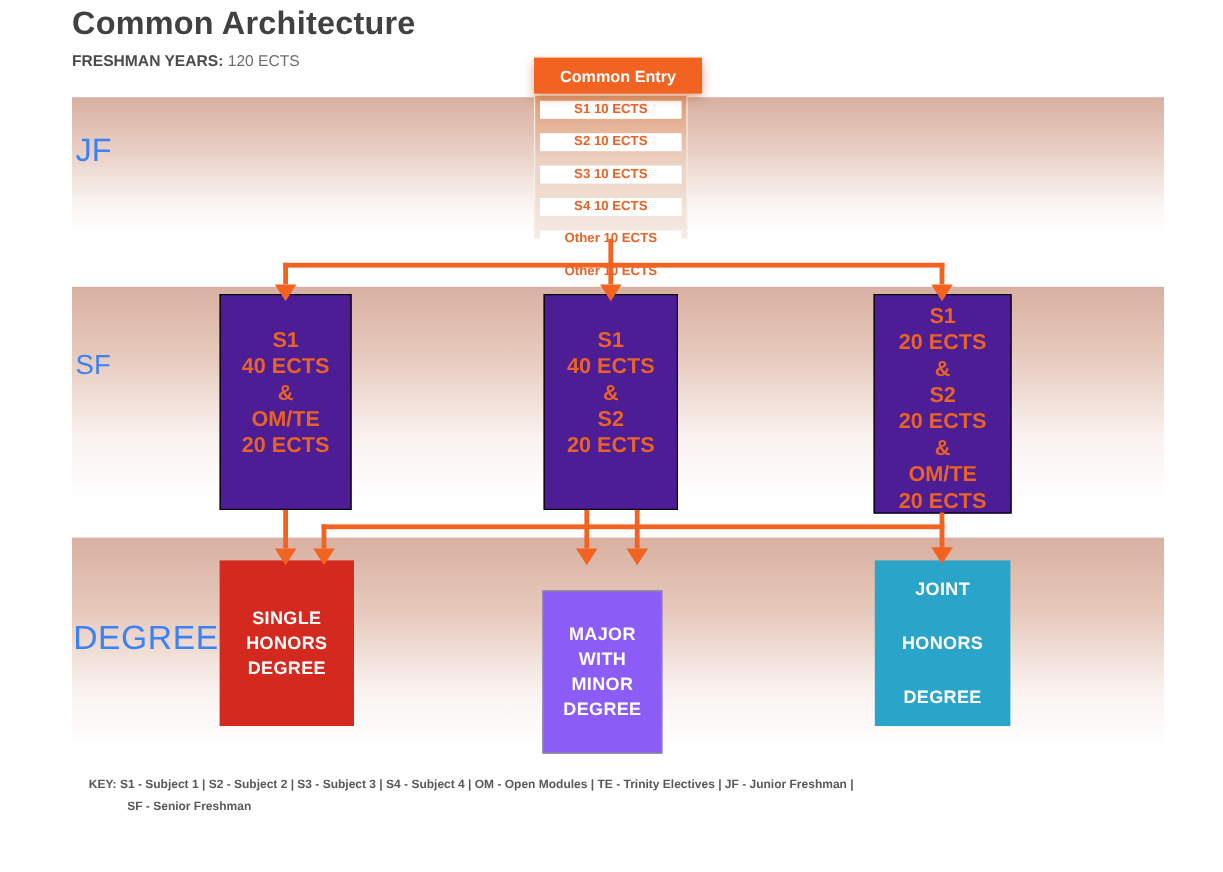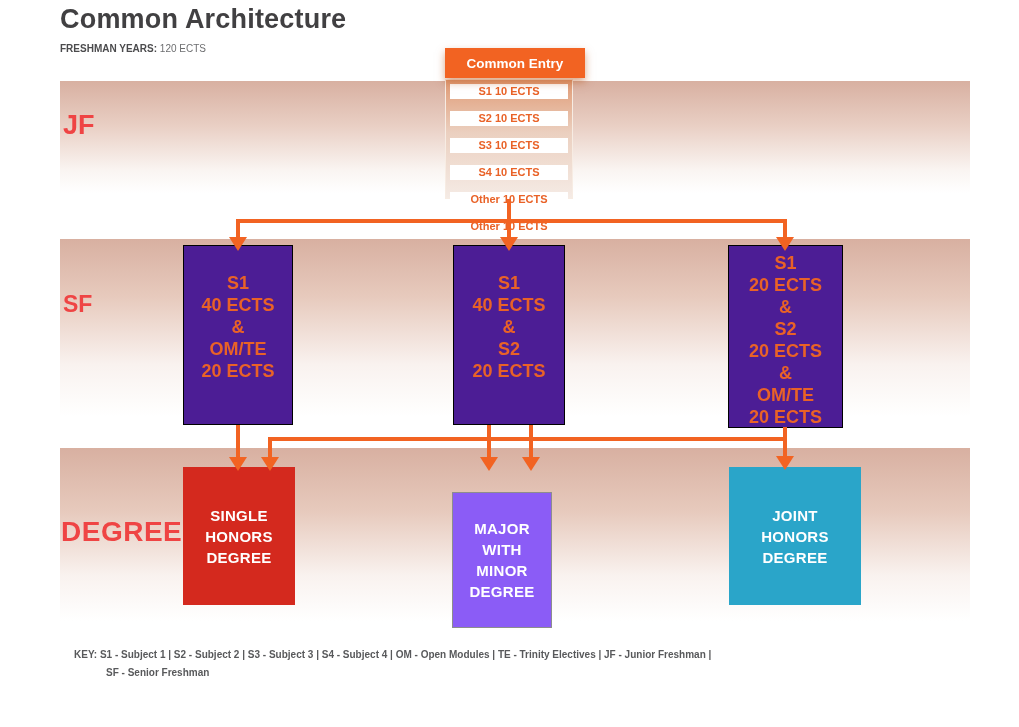--- a/index.html
+++ b/index.html
@@ -8,30 +8,30 @@
     --band-top:#d8b0a1;
     --dark:#414042;
     --gray:#6d6e70;
     --key:#58595b;
   }
   html,body{margin:0;padding:0;background:#fff;}
   body{font-family:"Liberation Sans","DejaVu Sans",sans-serif;}
   .stage{position:relative;width:1019px;height:727px;background:#fff;overflow:hidden;}
 
   .title{position:absolute;left:60px;top:4px;font-size:27px;font-weight:bold;color:var(--dark);letter-spacing:.2px;}
-  .sub1{position:absolute;left:60px;top:43px;font-size:10px;color:var(--gray);}
+  .sub1{position:absolute;left:60px;top:43px;font-size:13px;color:var(--gray);}
   .sub1 .b{font-weight:bold;color:#4b4b4d;}
   .sub2{position:absolute;left:60px;top:61px;font-size:12px;color:var(--gray);margin-top:38px;}
 
   .band{position:absolute;left:60px;width:910px;}
   .band-jf{top:81px;height:112px;background:linear-gradient(180deg,#d8b0a1 0%,#e9cfc4 40%,#faf5f2 80%,#fff 100%);}
   .band-sf{top:239px;height:193px;background:linear-gradient(180deg,#d8b0a1 0%,#e7cabd 30%,#f9f2ef 65%,#fff 92%);}
   .band-degree{top:448px;height:182px;background:linear-gradient(180deg,#d8b0a1 0%,#e7cabd 35%,#f9f2ef 70%,#fff 95%);}
 
-  .band-label{position:absolute;font-weight:bold;color:#ef4444;}
+  .band-label{position:absolute;font-weight:normal;color:#3b82f6;}
   .lbl-jf{left:63px;top:110px;font-size:27px;}
   .lbl-sf{left:63px;top:291px;font-size:23px;}
   .lbl-degree{left:61px;top:516px;font-size:28px;letter-spacing:.5px;}
 
   .common-entry{position:absolute;left:445px;top:48px;width:140px;height:30px;background:var(--orange);
     color:#fff;font-weight:bold;font-size:13.5px;display:flex;align-items:center;justify-content:center;
     box-shadow:0 4px 8px rgba(186,92,38,.55);z-index:3;}
   .module-panel{position:absolute;left:445px;top:79px;width:128px;height:120px;box-sizing:border-box;
     background:linear-gradient(180deg,#e09a74 0%,#ebd0c0 45%,#f5ebe5 100%);
     border:1px solid #f7ece3;padding:4px 4px 0 4px;z-index:2;}
@@ -47,21 +47,21 @@
   .sf-box span{display:block;}
   .sf-1{left:183px;width:110px;padding-top:26px;}
   .sf-2{left:453px;width:112px;padding-top:26px;}
   .sf-3{left:728px;width:115px;height:183px;padding-top:6px;}
 
   .deg-box{position:absolute;display:flex;flex-direction:column;align-items:center;justify-content:center;
     color:#fff;font-weight:bold;font-size:15px;line-height:21px;text-align:center;letter-spacing:.3px;z-index:2;}
   .deg-box span{display:block;}
   .deg-red{left:183px;top:467px;width:112px;height:138px;background:#d4291e;}
   .deg-tan{left:452px;top:492px;width:100px;height:136px;background:#8b5cf6;border:1.5px solid #8d8d8d;box-sizing:border-box;}
-  .deg-blue{left:729px;top:467px;width:132px;height:138px;background:#2aa5c9;}
+  .deg-blue{left:729px;top:467px;width:113px;height:138px;background:#2aa5c9;gap:24px;}
 
   .key{position:absolute;left:74px;top:646px;font-size:10px;font-weight:bold;color:var(--key);line-height:18px;}
   .key .line2{margin-left:32px;}
 </style>
 </head>
 <body>
 
 <div class="stage">
 
   <div class="title">Common Architecture</div>

